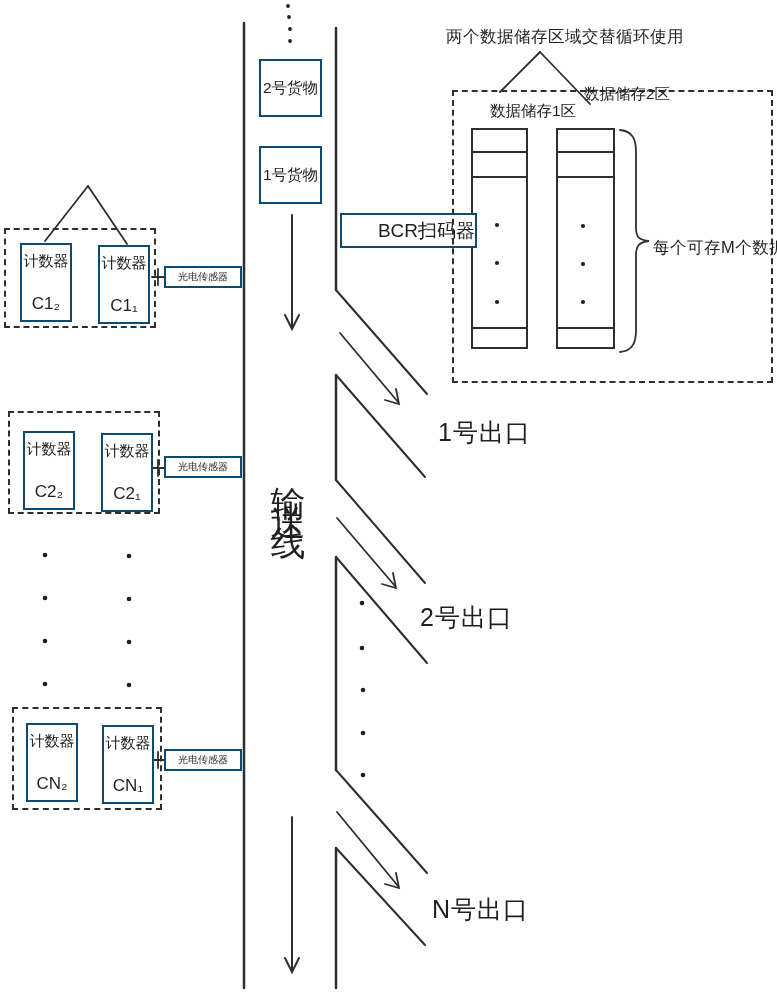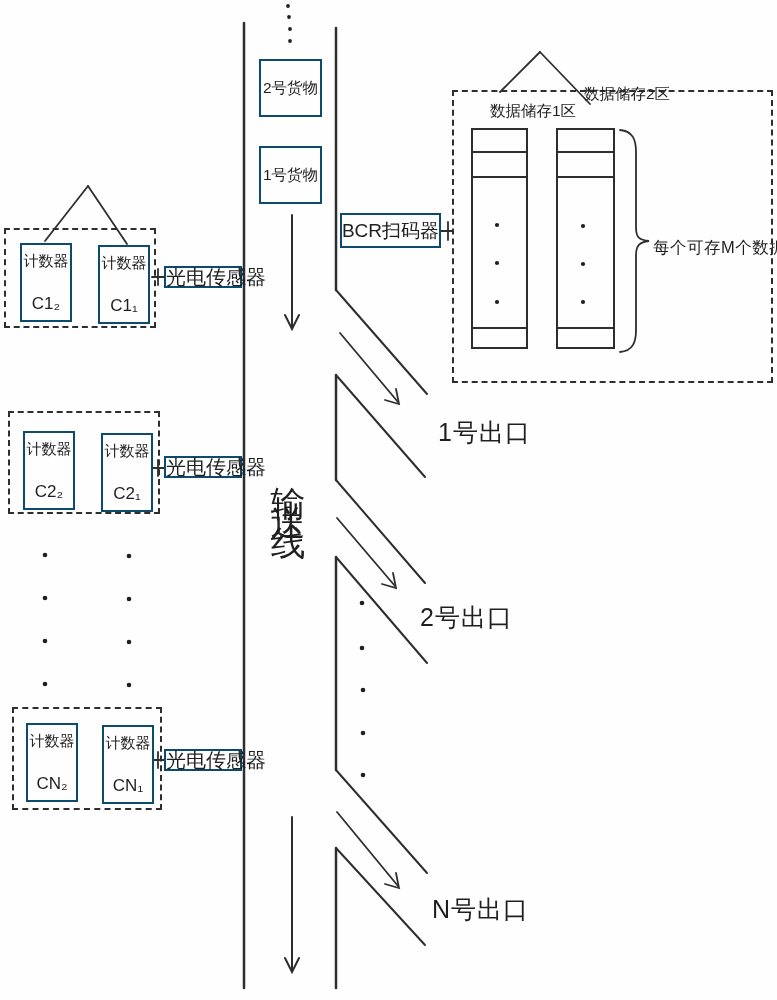--- a/index.html
+++ b/index.html
@@ -8,21 +8,21 @@
   .abs{position:absolute;}
   svg{position:absolute;left:0;top:0;}
   .note{font-size:17px;white-space:nowrap;letter-spacing:0.5px;}
   .dashed-box{border:2px dashed #2e2e2e;}
   .solid-box{border:2px solid #0c4a6e;background:#fefefe;}
   .counter-box{width:48px;height:62px;display:flex;flex-direction:column;
                justify-content:space-between;align-items:center;padding:7px 0 6px 0;
                box-sizing:content-box;}
   .counter-title{font-size:15px;white-space:nowrap;}
   .counter-id{font-size:17px;white-space:nowrap;}
-  .sensor-box{width:74px;height:18px;font-size:20px;line-height:18px;
+  .sensor-box{width:74px;height:18px;font-size:10px;line-height:18px;
               text-align:center;white-space:nowrap;}
   .cargo-box{width:59px;height:54px;display:flex;align-items:center;
              justify-content:center;font-size:15.5px;white-space:nowrap;}
   .zone-label{font-size:15.5px;white-space:nowrap;margin-left:33px;}
   .exit-label{font-size:25px;white-space:nowrap;letter-spacing:1px;}
   .scanner-box{width:97px;height:31px;display:flex;align-items:center;
                justify-content:center;font-size:19px;white-space:nowrap;}
   .vertical-text{writing-mode:vertical-rl;text-orientation:upright;
                  font-size:35px;letter-spacing:0.55em;white-space:nowrap;}
 </style>
@@ -112,20 +112,21 @@
 
       <circle cx="497" cy="225" r="2.1"></circle>
       <circle cx="497" cy="263" r="2.1"></circle>
       <circle cx="497" cy="302" r="2.1"></circle>
       <circle cx="583" cy="226" r="2.1"></circle>
       <circle cx="583" cy="264" r="2.1"></circle>
       <circle cx="583" cy="302" r="2.1"></circle>
     </g>
   </svg>
 
+  <div class="abs note" style="left:446px;top:26px;font-size:16.5px;">两个数据储存区域交替循环使用</div>
   <div class="abs note" style="left:653px;top:237px;font-size:16.5px;">每个可存M个数据</div>
 
   <div class="abs dashed-box" style="left:4px;top:228px;width:148px;height:96px;"></div>
   <div class="abs solid-box counter-box" style="left:20px;top:243px;">
     <span class="counter-title">计数器</span>
     <span class="counter-id">C1₂</span>
   </div>
   <div class="abs solid-box counter-box" style="left:98px;top:245px;">
     <span class="counter-title">计数器</span>
     <span class="counter-id">C1₁</span>
@@ -151,21 +152,21 @@
   <div class="abs solid-box counter-box" style="left:102px;top:725px;">
     <span class="counter-title">计数器</span>
     <span class="counter-id">CN₁</span>
   </div>
   <div class="abs solid-box sensor-box" style="left:164px;top:749px;">光电传感器</div>
 
   <div class="abs solid-box cargo-box" style="left:259px;top:59px;">2号货物</div>
   <div class="abs solid-box cargo-box" style="left:259px;top:146px;">1号货物</div>
   <div class="abs vertical-text" style="left:264px;top:459px;">输送线</div>
 
-  <div class="abs solid-box scanner-box" style="left:340px;top:213px;">BCR扫码器</div>
+  <div class="abs solid-box scanner-box" style="left:340px;top:213px;padding-left:36px;">BCR扫码器</div>
 
   <div class="abs dashed-box" style="left:452px;top:90px;width:317px;height:289px;"></div>
   <div class="abs zone-label" style="left:457px;top:101px;">数据储存1区</div>
   <div class="abs zone-label" style="left:551px;top:84px;">数据储存2区</div>
 
   <div class="abs exit-label" style="left:438px;top:416px;text-align:center;">1号出口</div>
   <div class="abs exit-label" style="left:420px;top:601px;">2号出口</div>
   <div class="abs exit-label" style="left:432px;top:893px;">N号出口</div>
 
 </div>

